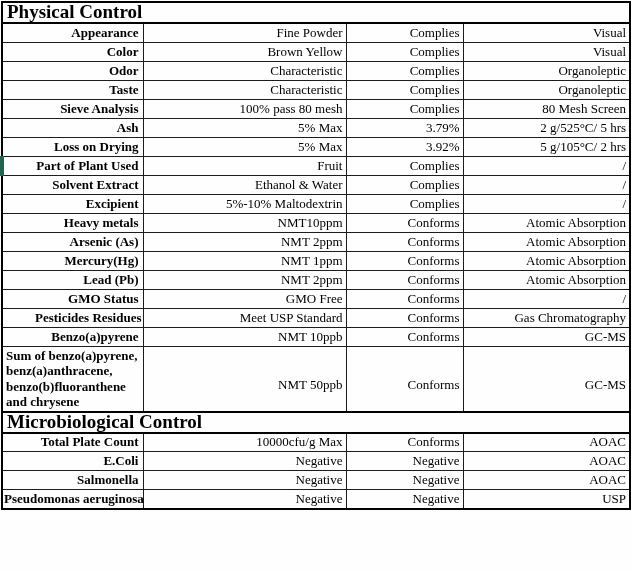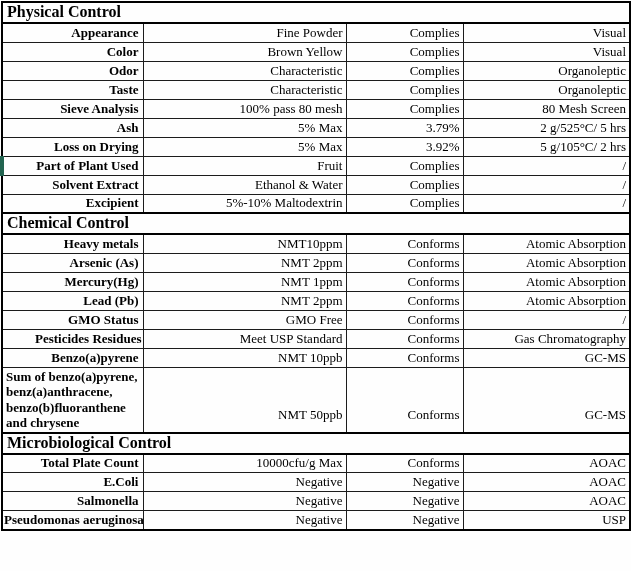--- a/index.html
+++ b/index.html
@@ -43,41 +43,41 @@
   td.item {
     font-weight: bold;
     text-align: right;
     padding-right: 4px;
     padding-left: 32px;
   }
   td.spec, td.result, td.method { text-align: right; }
 
   tr.section-row { height: 21px; }
   tr.section-row td {
-    font-size: 16px;
+    font-size: 19px;
     font-weight: bold;
     text-align: left;
     padding: 0 4px 1px 4px;
     border-top: 2px solid #000;
     border-bottom: 2px solid #000;
   }
 
   tr.tall { height: 65px; margin-left: 8px; }
   tr.tall td.item {
     text-align: left;
     vertical-align: top;
     white-space: normal;
     line-height: 15.5px;
     padding: 1px 2px 1px 3px;
   }
   tr.tall td.spec,
   tr.tall td.result,
   tr.tall td.method {
     vertical-align: bottom;
-    padding-bottom: 9px;
+    padding-bottom: 18px;
   }
 
   td.wide-label {
     padding-left: 1px;
     padding-right: 1px;
     text-align: left;
   }
 
   .green-marker {
     position: absolute;
@@ -157,23 +157,20 @@
         <td class="result">Complies</td>
         <td class="method">/</td>
       </tr>
       <tr class="row">
         <td class="item">Excipient</td>
         <td class="spec">5%-10% Maltodextrin</td>
         <td class="result">Complies</td>
         <td class="method">/</td>
       </tr>
 
-      <tr class="section-row">
-        <td colspan="4">Chemical Control</td>
-      </tr>
       <tr class="row">
         <td class="item">Heavy metals</td>
         <td class="spec">NMT10ppm</td>
         <td class="result">Conforms</td>
         <td class="method">Atomic Absorption</td>
       </tr>
       <tr class="row">
         <td class="item">Arsenic (As)</td>
         <td class="spec">NMT 2ppm</td>
         <td class="result">Conforms</td>

